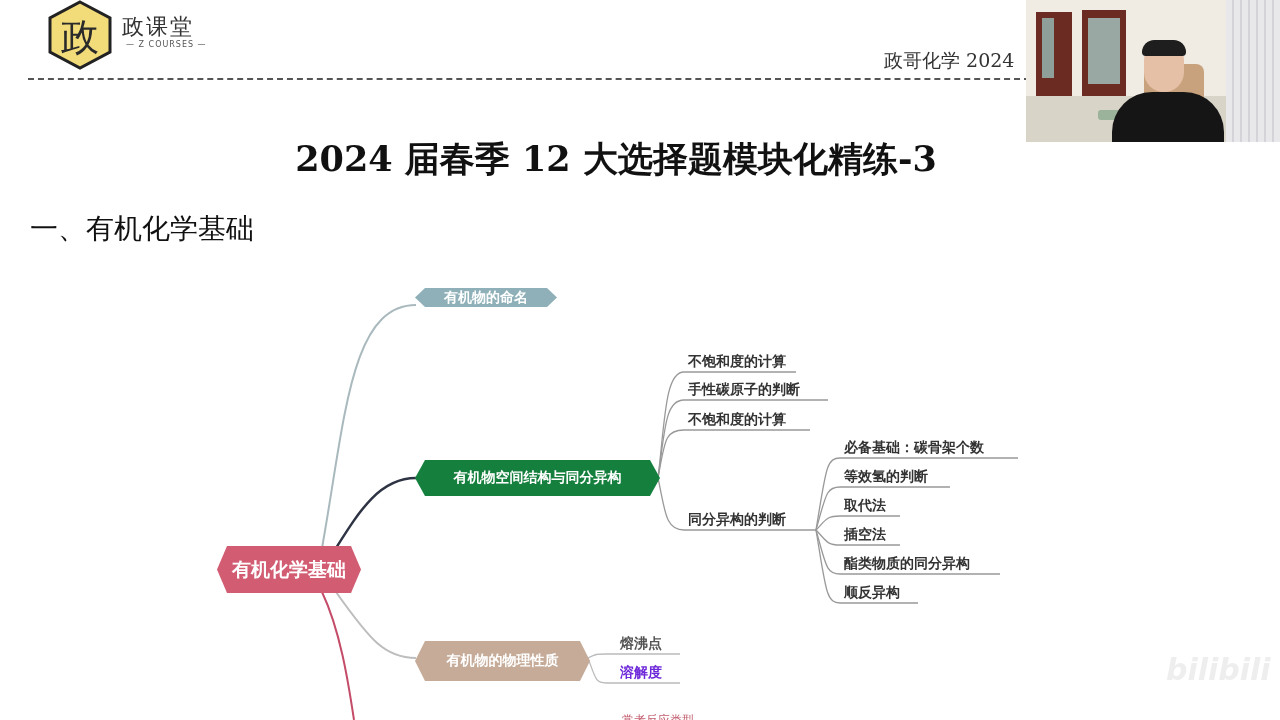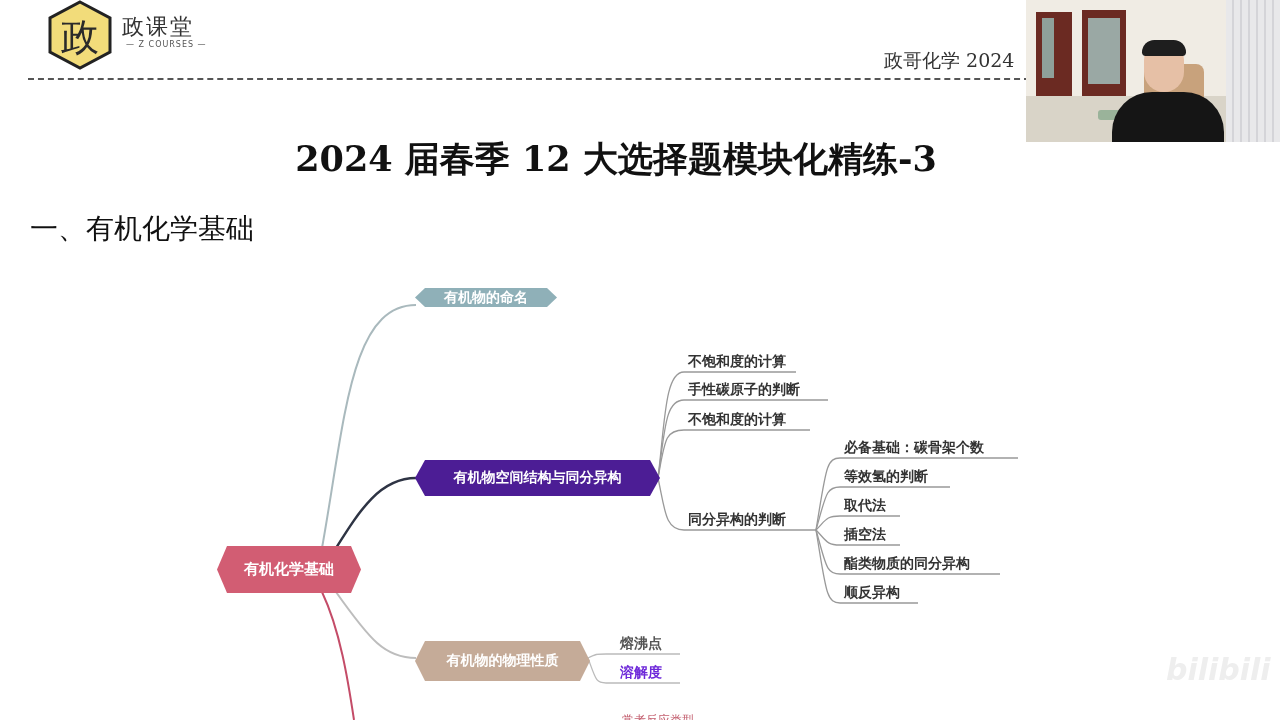--- a/index.html
+++ b/index.html
@@ -86,28 +86,28 @@
   <path d="M816,530 C826,495 826,487 840,487 L950,487" stroke="#999" stroke-width="1.3" fill="none"></path>
   <path d="M816,530 C826,520 826,516 840,516 L900,516" stroke="#999" stroke-width="1.3" fill="none"></path>
   <path d="M816,530 C826,540 826,545 840,545 L900,545" stroke="#999" stroke-width="1.3" fill="none"></path>
   <path d="M816,530 C826,565 826,574 840,574 L1000,574" stroke="#999" stroke-width="1.3" fill="none"></path>
   <path d="M816,530 C826,590 826,603 840,603 L918,603" stroke="#999" stroke-width="1.3" fill="none"></path>
 
   <path d="M588,658 C596,654 596,654 606,654 L680,654" stroke="#bbb" stroke-width="1.3" fill="none"></path>
   <path d="M588,658 C596,680 596,683 606,683 L680,683" stroke="#bbb" stroke-width="1.3" fill="none"></path>
 </svg>
 
-<div class="node" style="left:217px; top:546px; width:144px; height:47px; background:#d25d73; font-size:15px;">
+<div class="node" style="left:217px; top:546px; width:144px; height:47px; background:#d25d73; font-size:19px;">
   <span>有机化学基础</span>
 </div>
 
 <div class="node" style="left:415px; top:288px; width:142px; height:19px; background:#8fb0b8;">
   <span>有机物的命名</span>
 </div>
-<div class="node" style="left:415px; top:460px; width:245px; height:36px; background:#4c1d95;">
+<div class="node" style="left:415px; top:460px; width:245px; height:36px; background:#15803d;">
   <span>有机物空间结构与同分异构</span>
 </div>
 <div class="node" style="left:415px; top:641px; width:175px; height:40px; background:#c5ab98;">
   <span>有机物的物理性质</span>
 </div>
 
 <div class="leaf" style="left:688px; top:353px;">不饱和度的计算</div>
 <div class="leaf" style="left:688px; top:381px;">手性碳原子的判断</div>
 <div class="leaf" style="left:688px; top:411px;">不饱和度的计算</div>
 <div class="leaf" style="left:688px; top:511px;">同分异构的判断</div>

